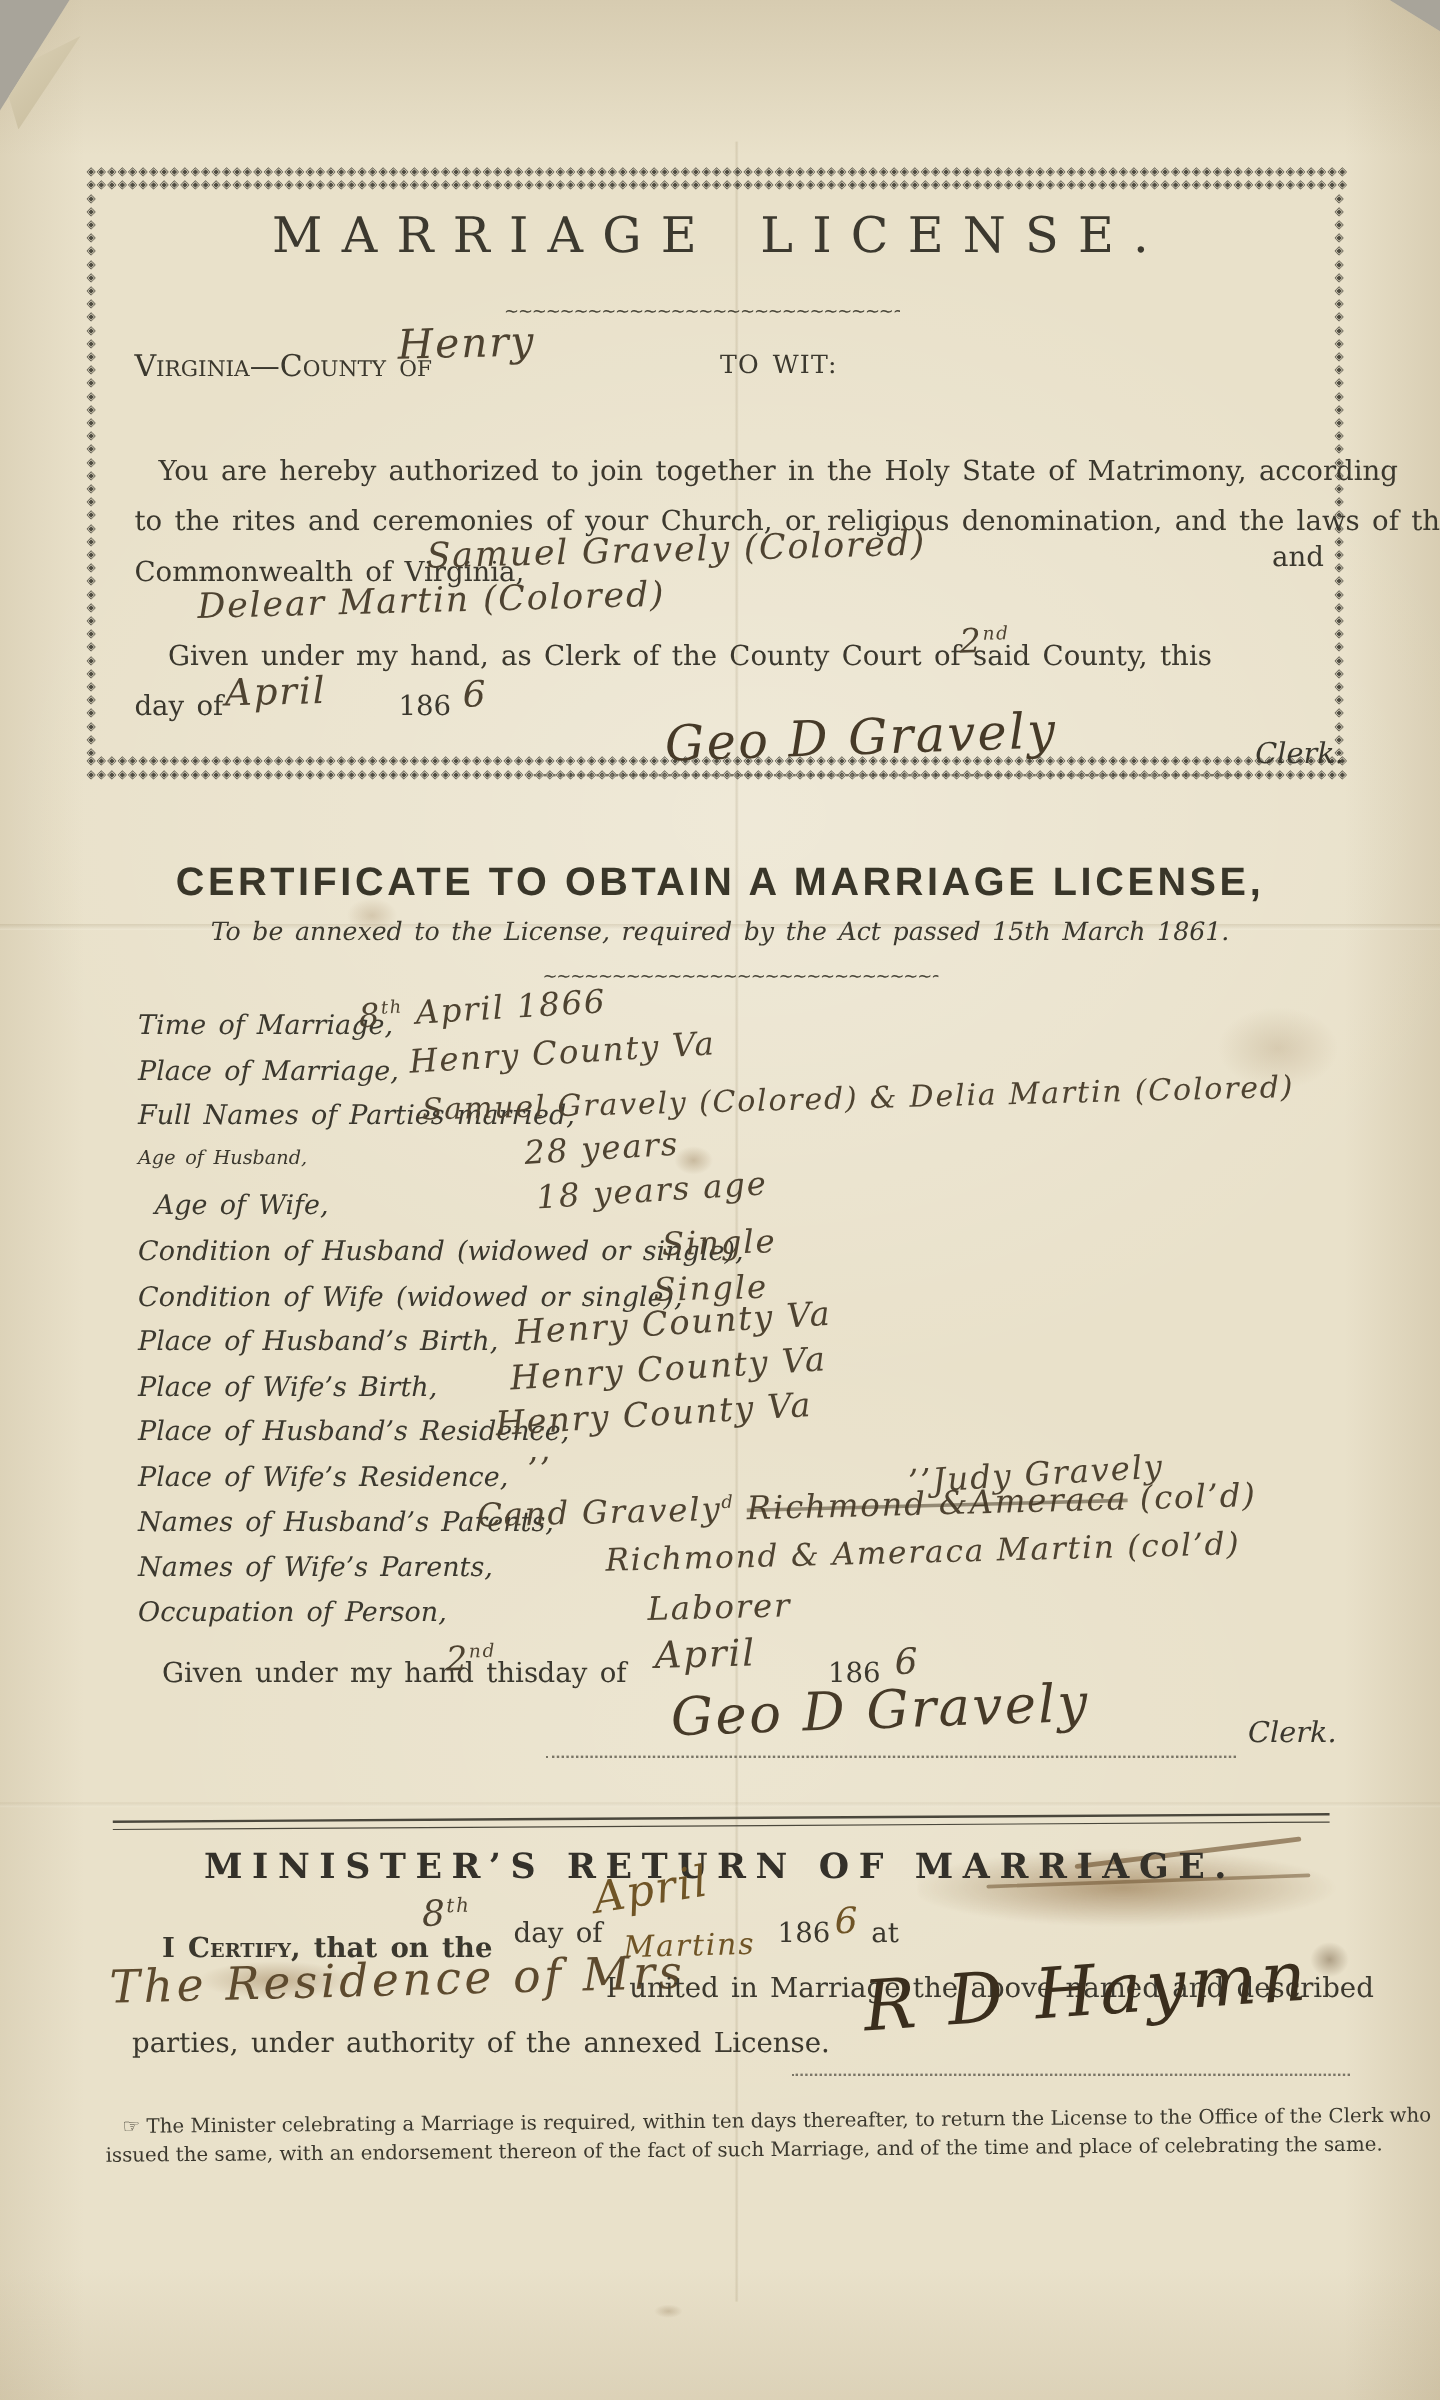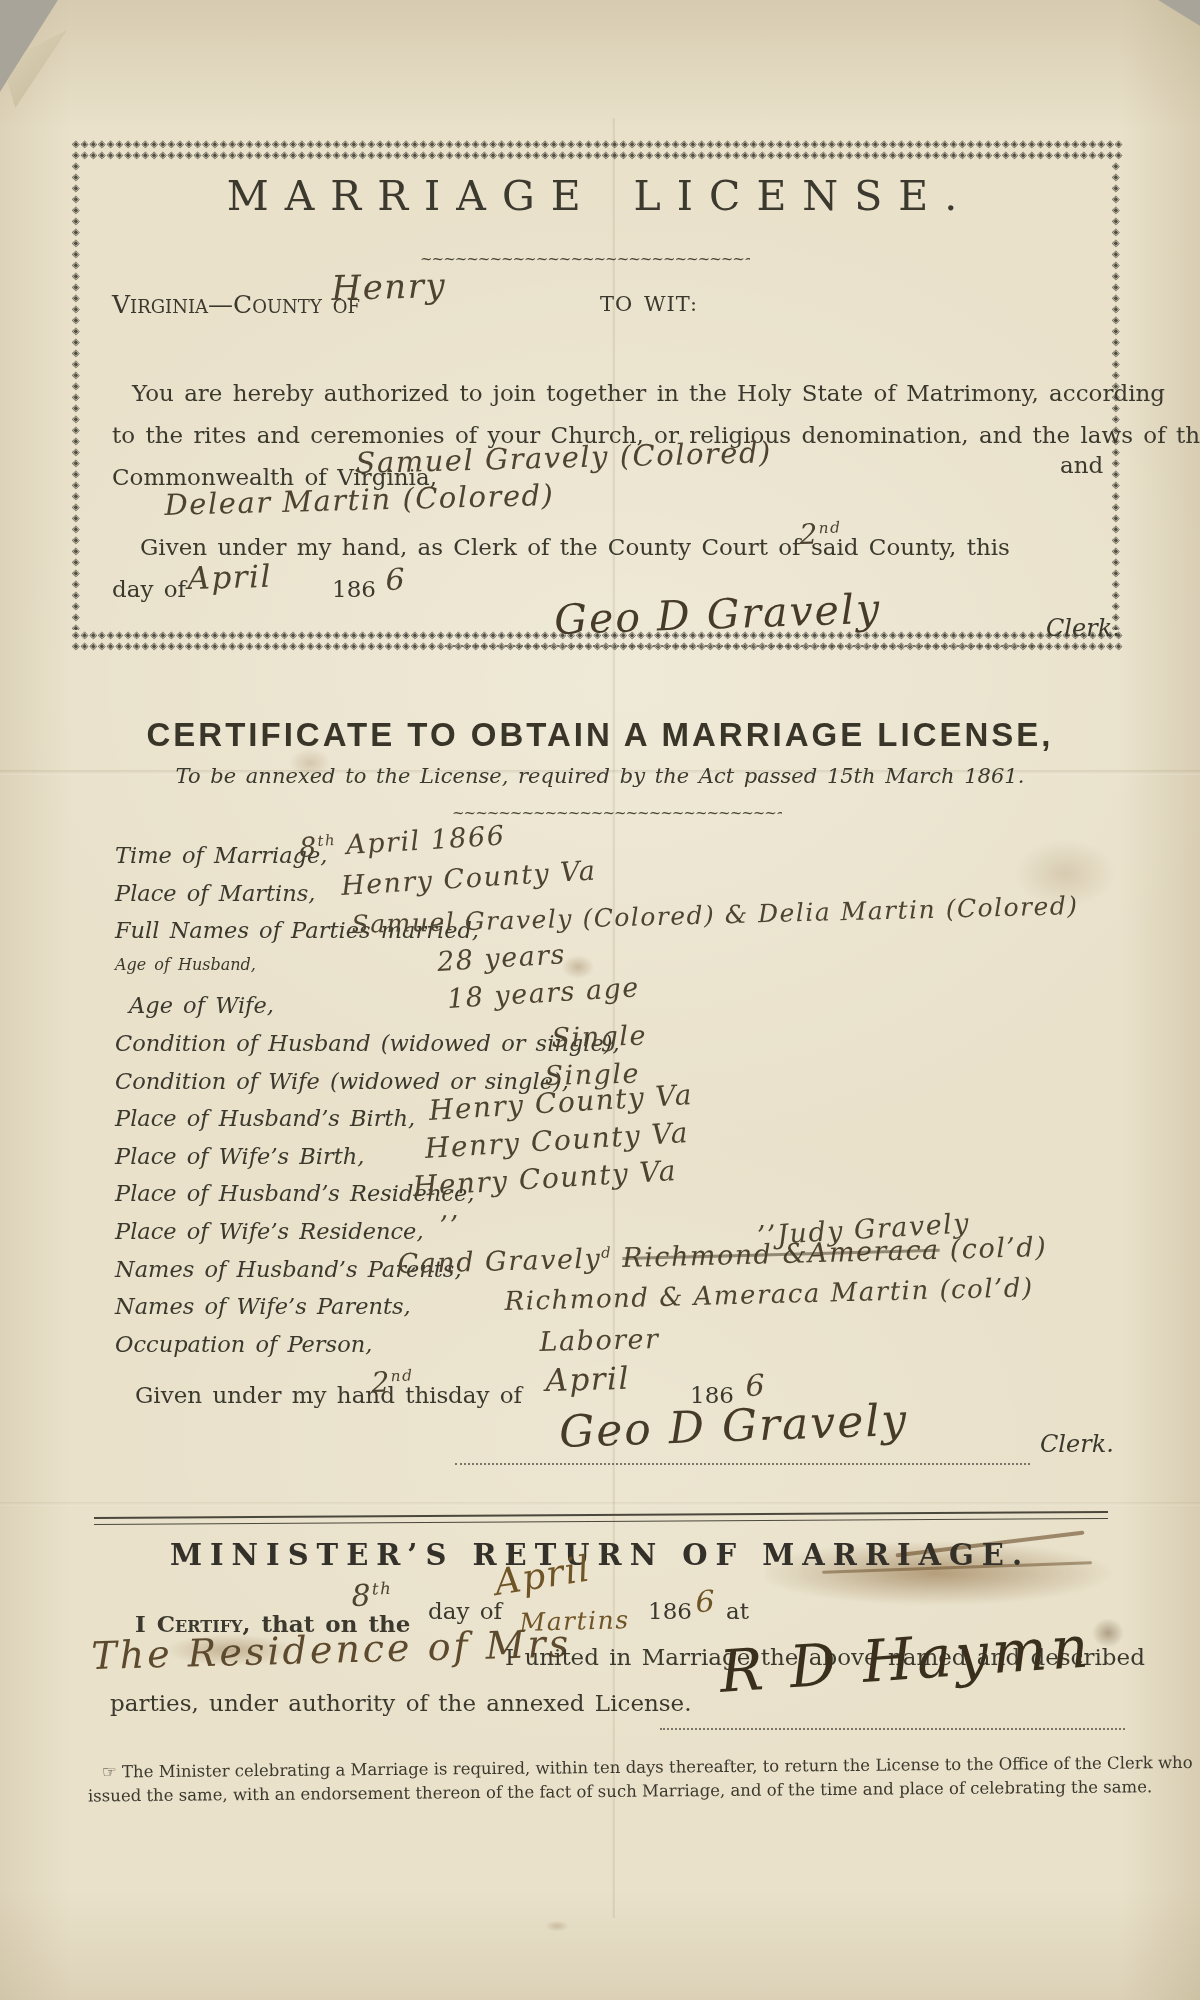--- a/index.html
+++ b/index.html
@@ -124,21 +124,21 @@
   <span class="hw sig" style="left:555px;top:596px;font-size:41px;transform:rotate(-2deg);">Geo D Gravely</span>
   <span class="printed it" style="left:1046px;top:614px;font-size:24px;">Clerk.</span>
 
   <div class="cert-head">CERTIFICATE TO OBTAIN A MARRIAGE LICENSE,</div>
   <div class="printed it" style="left:0;right:0;top:764px;text-align:center;font-size:21px;position:absolute;white-space:normal;">To be annexed to the License, required by the Act passed 15th March 1861.</div>
   <div class="wave" style="top:804px;left:452px;width:330px;">~~~~~~~~~~~~~~~~~~~~~~~~~~~~~~~~~~~~~~~~~~~~~~~~~~~~~~~~~~~~~~~~~~~~~~~~~~~~~~~~~~~~~~~~~~</div>
 
   <span class="printed it" style="left:115px;top:842px;font-size:22.5px;">Time of Marriage,</span>
   <span class="hw t3" style="left:300px;top:832px;font-size:27px;"><span>8</span><sup>th</sup><span> April 1866</span></span>
 
-  <span class="printed it" style="left:115px;top:880px;font-size:22.5px;">Place of Martins,</span>
+  <span class="printed it" style="left:115px;top:880px;font-size:22.5px;">Place of Marriage,</span>
   <span class="hw t3" style="left:342px;top:870px;font-size:27px;">Henry County Va</span>
 
   <span class="printed it" style="left:115px;top:917px;font-size:22.5px;">Full Names of Parties married,</span>
   <span class="hw" style="left:352px;top:910px;font-size:25px;">Samuel Gravely (Colored) &amp; Delia Martin (Colored)</span>
 
   <span class="printed it" style="left:115px;top:955px;font-size:16px;text-align:right;">Age of Husband,</span>
   <span class="hw t3" style="left:438px;top:946px;font-size:27px;">28 years</span>
 
   <span class="printed it" style="left:115px;top:992px;font-size:22.5px;margin-left:14px;">Age of Wife,</span>
   <span class="hw t3" style="left:448px;top:983px;font-size:27px;">18 years age</span>

